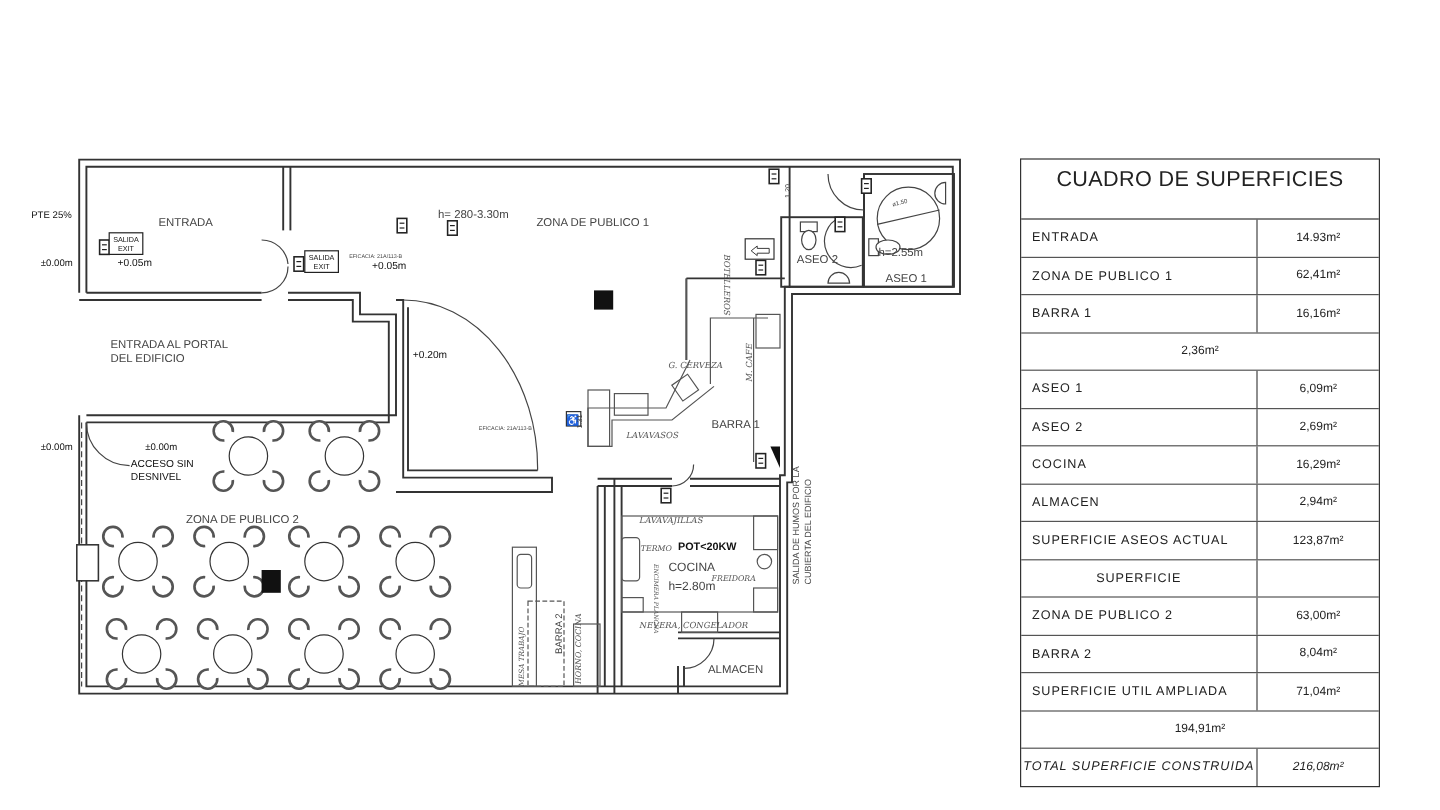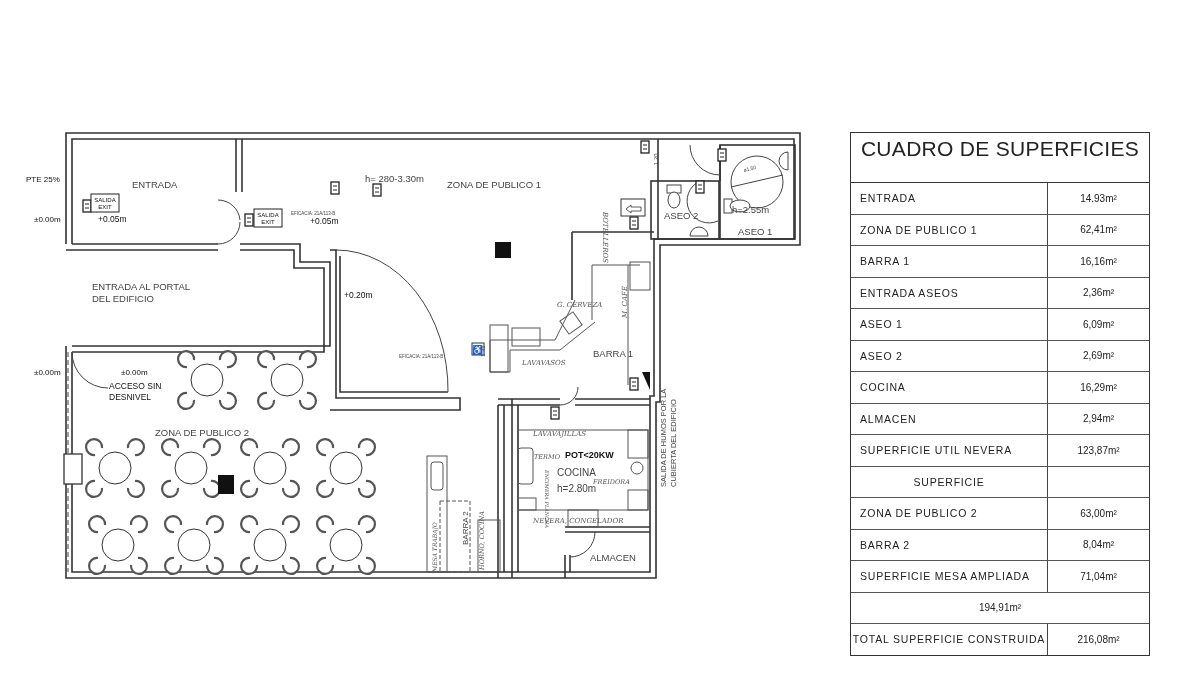--- a/index.html
+++ b/index.html
@@ -3,23 +3,23 @@
 <meta charset="utf-8">
 <style>
   html, body { margin:0; padding:0; background:#ffffff; }
   body { width:1200px; height:675px; position:relative; overflow:hidden; font-family:"Liberation Sans", sans-serif; color:#222; }
   #plan { position:absolute; left:0; top:0; width:840px; height:675px; }
   .lbl { font-family:"Liberation Sans", sans-serif; fill:#444; }
   .lbl-b { font-family:"Liberation Sans", sans-serif; fill:#111; }
   .it { font-family:"DejaVu Serif", serif; font-style:italic; fill:#555; }
   
   #table { position:absolute; left:850px; top:132px; width:298px; border:1.5px solid #333; border-collapse:collapse; }
-  #table .head { height:50px; border-bottom:1.5px solid #333; text-align:center; font-size:21px; line-height:18px; padding-top:7px; box-sizing:border-box; color:#222; letter-spacing:0.3px; }
+  #table .head { height:50px; border-bottom:1.5px solid #333; text-align:center; font-size:18px; line-height:18px; padding-top:7px; box-sizing:border-box; color:#222; letter-spacing:0.3px; }
   #table .row { display:flex; height:30.5px; border-bottom:1px solid #555; }
-  #table .row:last-child { border-bottom:none; }
+  #table .row:last-child { border-bottom:none;font-style:italic; }
   #table .c1 { width:197px; border-right:1.2px solid #444; font-size:10.5px; letter-spacing:0.8px; padding-left:9px; display:flex; align-items:center; box-sizing:border-box; color:#222; }
   #table .c1.center { justify-content:center; padding-left:0; }
   #table .c2 { flex:1; font-size:10px; display:flex; align-items:center; justify-content:center; color:#222; }
 </style>
 </head>
 <body>
 
 <svg id="plan" viewBox="0 0 840 675" xmlns="http://www.w3.org/2000/svg">
   <defs>
     <g id="table-set">
@@ -237,57 +237,56 @@
     </div>
   <div class="row">
       <div class="c1">ZONA DE PUBLICO 1</div>
       <div class="c2">62,41m²</div>
     </div>
   <div class="row">
       <div class="c1">BARRA  1</div>
       <div class="c2">16,16m²</div>
     </div>
   <div class="row">
-      <div class="c1">ENTRADA ASEOS</div>
       <div class="c2">2,36m²</div>
     </div>
   <div class="row">
       <div class="c1">ASEO 1</div>
       <div class="c2">6,09m²</div>
     </div>
   <div class="row">
       <div class="c1">ASEO 2</div>
       <div class="c2">2,69m²</div>
     </div>
   <div class="row">
       <div class="c1">COCINA</div>
       <div class="c2">16,29m²</div>
     </div>
   <div class="row">
       <div class="c1">ALMACEN</div>
       <div class="c2">2,94m²</div>
     </div>
   <div class="row">
-      <div class="c1">SUPERFICIE UTIL NEVERA</div>
+      <div class="c1">SUPERFICIE ASEOS ACTUAL</div>
       <div class="c2">123,87m²</div>
     </div>
   <div class="row">
       <div class="c1 center">SUPERFICIE</div>
       <div class="c2"></div>
     </div>
   <div class="row">
       <div class="c1">ZONA DE PUBLICO 2</div>
       <div class="c2">63,00m²</div>
     </div>
   <div class="row">
       <div class="c1">BARRA 2</div>
       <div class="c2">8,04m²</div>
     </div>
   <div class="row">
-      <div class="c1">SUPERFICIE MESA AMPLIADA</div>
+      <div class="c1">SUPERFICIE UTIL AMPLIADA</div>
       <div class="c2">71,04m²</div>
     </div>
   <div class="row">
       <div class="c2">194,91m²</div>
     </div>
   <div class="row">
       <div class="c1 center">TOTAL SUPERFICIE CONSTRUIDA</div>
       <div class="c2">216,08m²</div>
     </div>
 </div>

